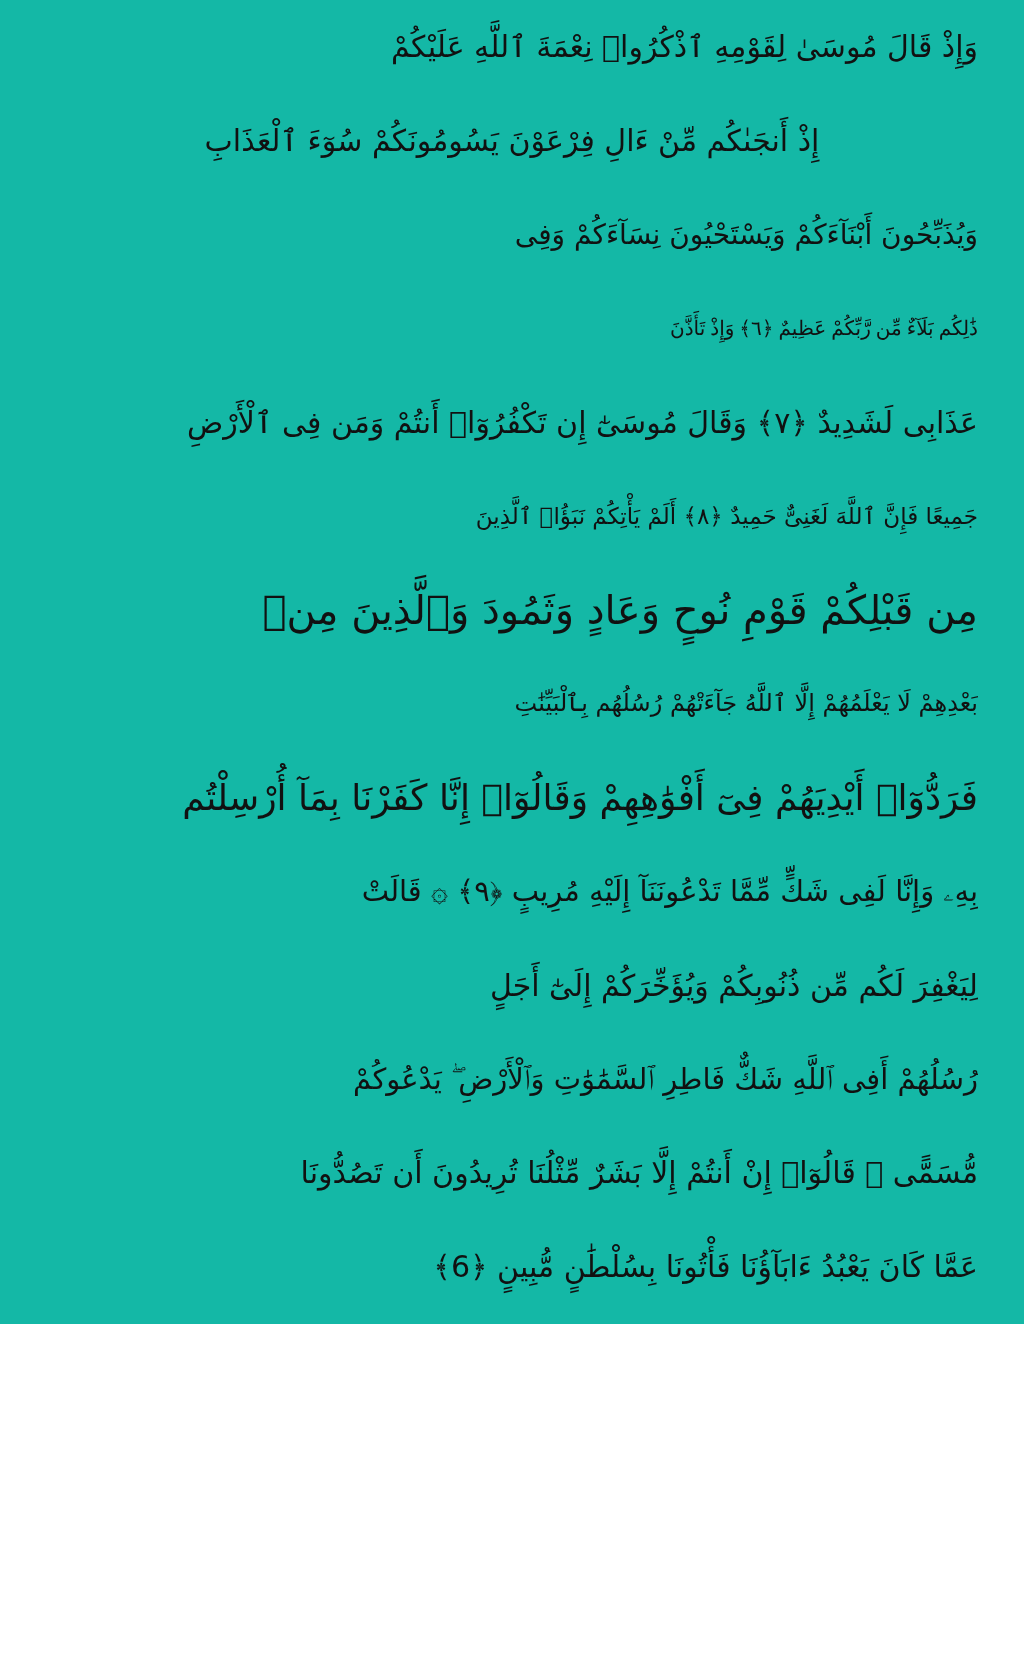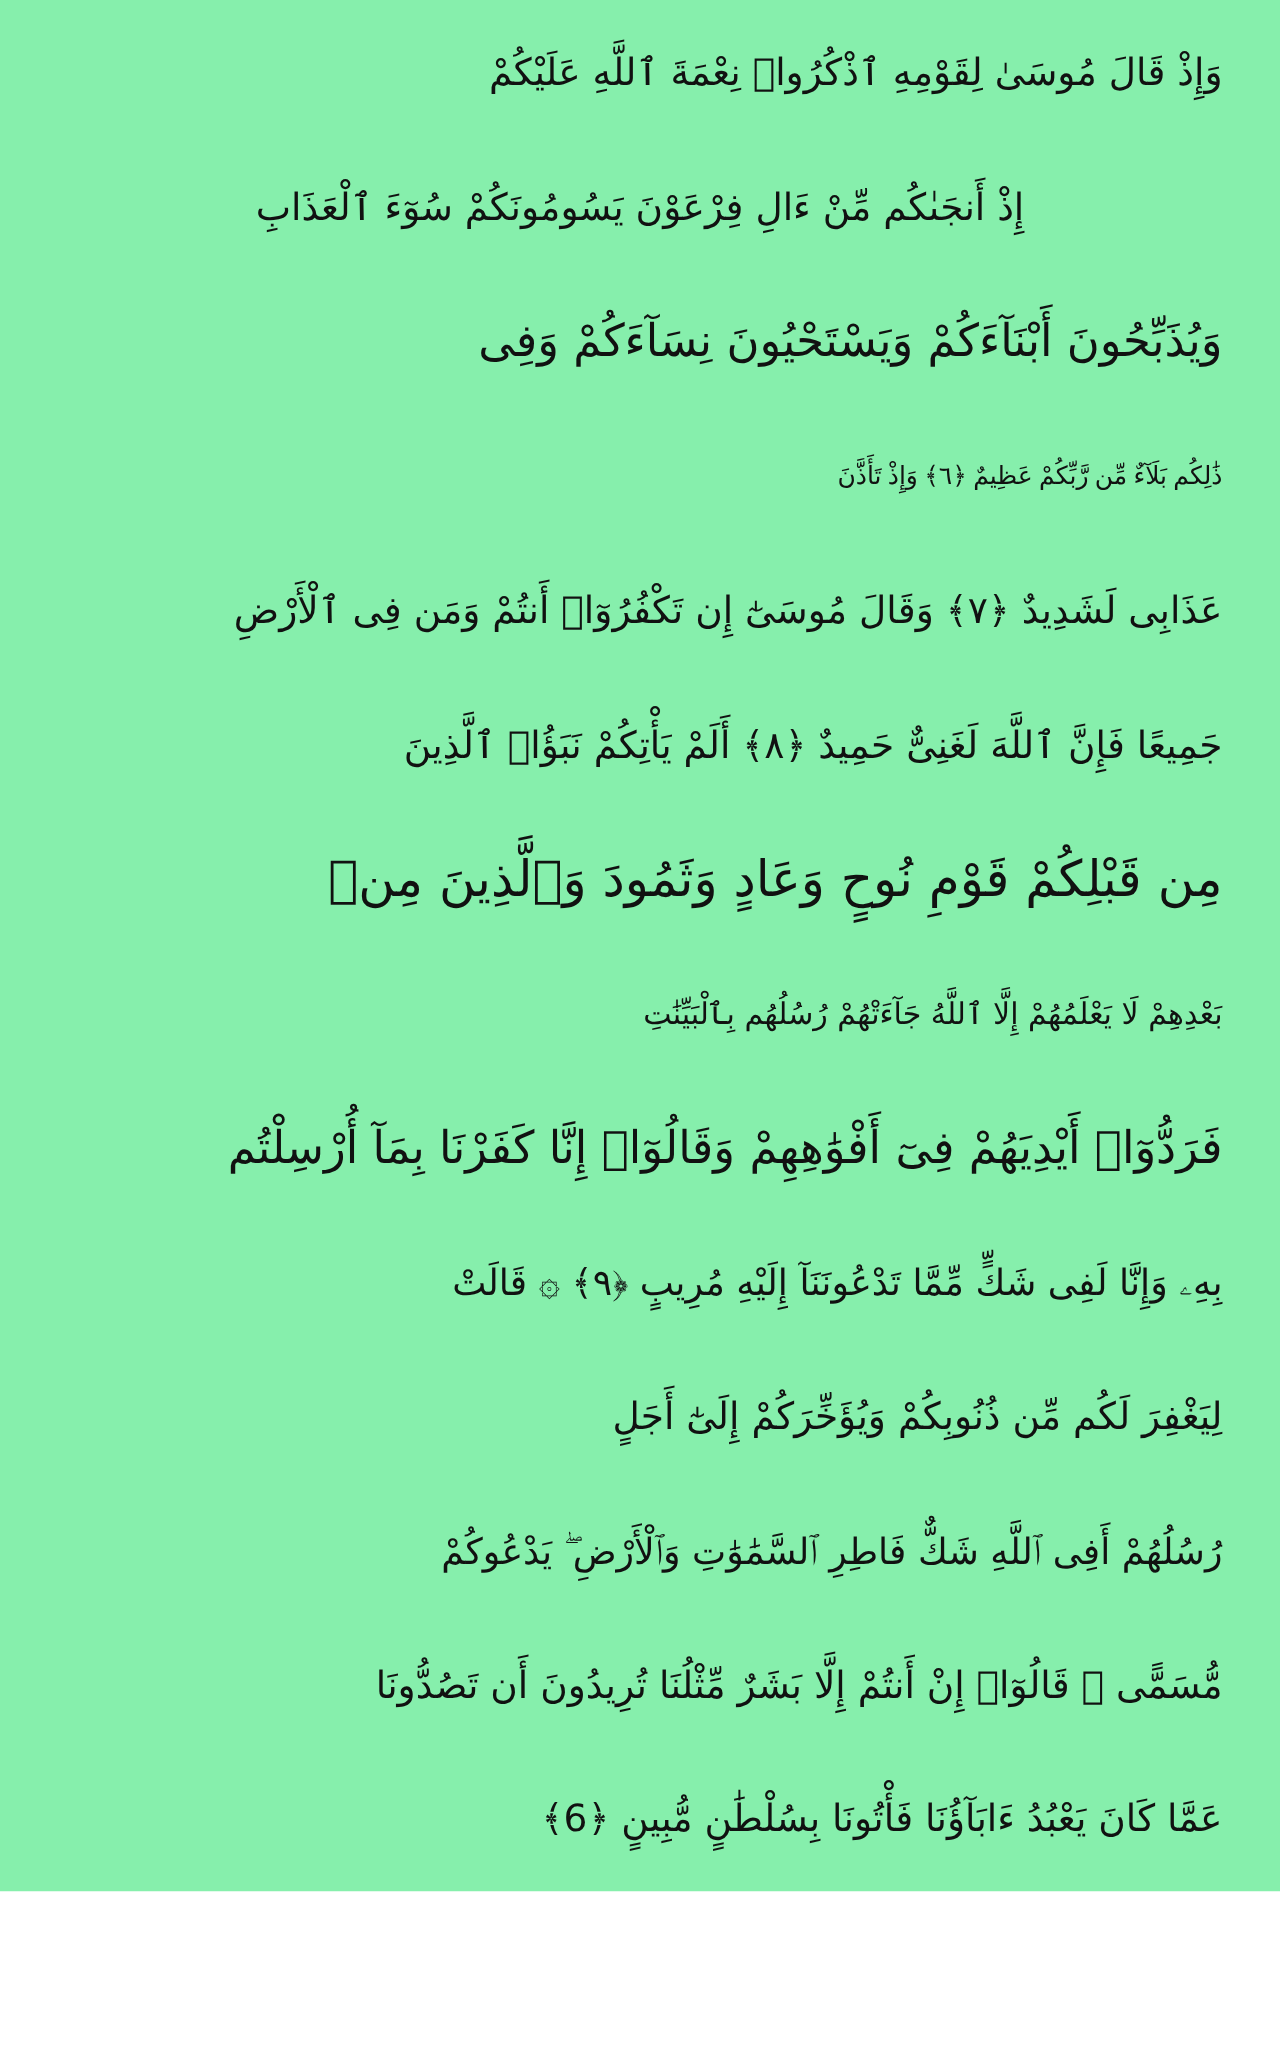--- a/index.html
+++ b/index.html
@@ -10,24 +10,24 @@
   body {
     width: 1024px;
     height: 1656px;
     overflow: hidden;
     font-family: "DejaVu Sans", sans-serif;
   }
 
   #page {
     position: relative;
     width: 1024px;
-    height: 1513px;
-    background: #86efac;
+    height: 1324px;
+    background: #14b8a6;
     box-sizing: border-box;
-    padding: 22px 46px 20px 46px;
+    padding: 10px 46px 20px 46px;
     display: flex;
     flex-direction: column;
     justify-content: space-between;
   }
 
   .line {
     direction: rtl;
     unicode-bidi: bidi-override;
     text-align: justify;
     text-align-last: justify;
@@ -44,25 +44,25 @@
     overflow: hidden;
   }
 
   .line > span {
     display: inline-block;
   }
 
   
   .l1 { font-size: 30px; }
   .l2 { font-size: 30px; justify-content: center; }
-  .l3 { font-size: 36px; }
+  .l3 { font-size: 28px; }
   .l4 { font-size: 20px; font-family: Liberation Serif, serif; }
   .l5 { font-size: 30px; }
   .l6 { font-size: 30px; }
-  .l7 { font-size: 30px; }
+  .l7 { font-size: 23px; }
   .l8 { font-size: 40px; }
   .l9 { font-size: 24px; }
   .l10 { font-size: 36px; }
   .l11 { font-size: 29px; }
   .l12 { font-size: 29px; }
   .l13 { font-size: 30px; }
   .l14 { font-size: 30px; }
   .l15 { font-size: 30px; }
 
   .line.last {

